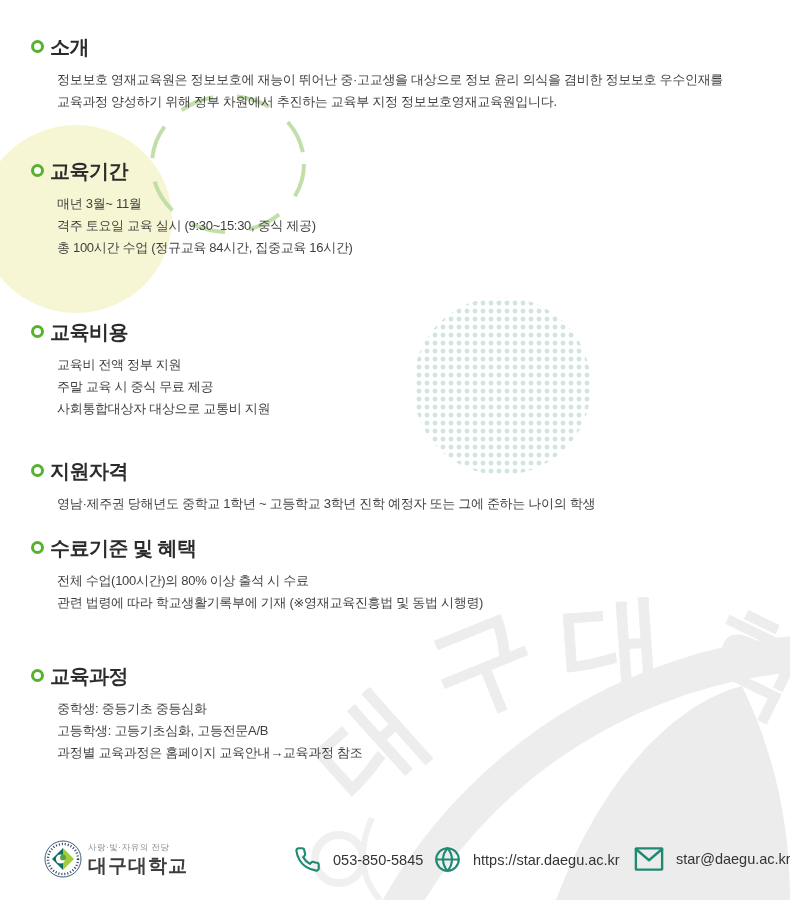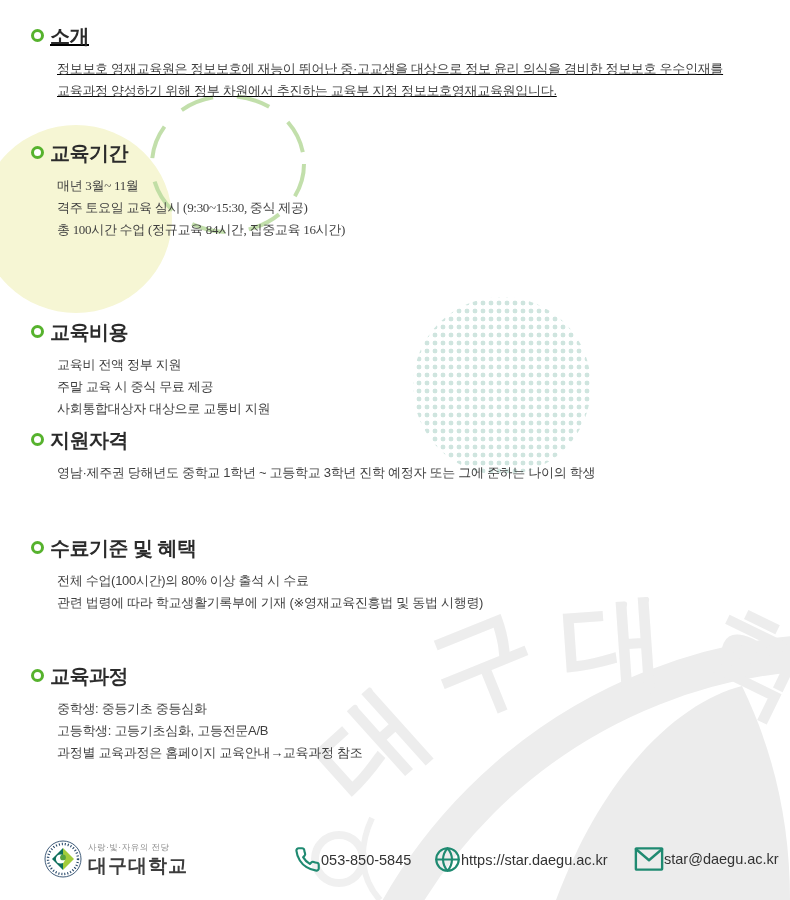--- a/index.html
+++ b/index.html
@@ -47,29 +47,29 @@
   }
   .sec-title{
     margin:0;font-size:20px;line-height:28px;font-weight:700;color:#2b2b2b;
     letter-spacing:-0.5px;
   }
   .sec-body{margin-top:8px;padding-left:26px;}
   .body-line{
     font-size:13px;line-height:22px;color:#3f3f3f;white-space:nowrap;
     letter-spacing:-0.3px;
   }
-  .s0{top:22px;text-decoration:underline;} .s1{top:139px;font-family:Liberation Serif, serif;} .s2{top:318px;}
-  .s3{top:426px;} .s4{top:534px;} .s5{top:662px;}
+  .s0{top:33px;} .s1{top:157px;} .s2{top:318px;}
+  .s3{top:457px;} .s4{top:534px;} .s5{top:662px;}
   
   .footer{position:absolute;left:16px;top:836px;width:790px;height:64px;z-index:3;}
   .uni-logo{position:absolute;left:28px;top:4px;display:flex;align-items:center;}
   .uni-text{margin-left:6px;}
   .uni-tagline{font-size:8.5px;color:#8f8f8f;letter-spacing:0.5px;}
   .uni-name{font-size:19px;font-weight:700;color:#3d3d3d;letter-spacing:1px;line-height:23px;}
-  .contact{position:absolute;top:10px;display:flex;align-items:center;}
+  .contact{position:absolute;top:10px;display:flex;align-items:center;gap:12px;}
   .contact .txt{font-size:14.5px;color:#333333;letter-spacing:0;}
   .contact.phone{left:278px;}
   .contact.web{left:418px;}
   .contact.mail{left:618px;}
 </style>
 </head>
 <body>
 
 <div class="deco yellow-blob"></div>
 

